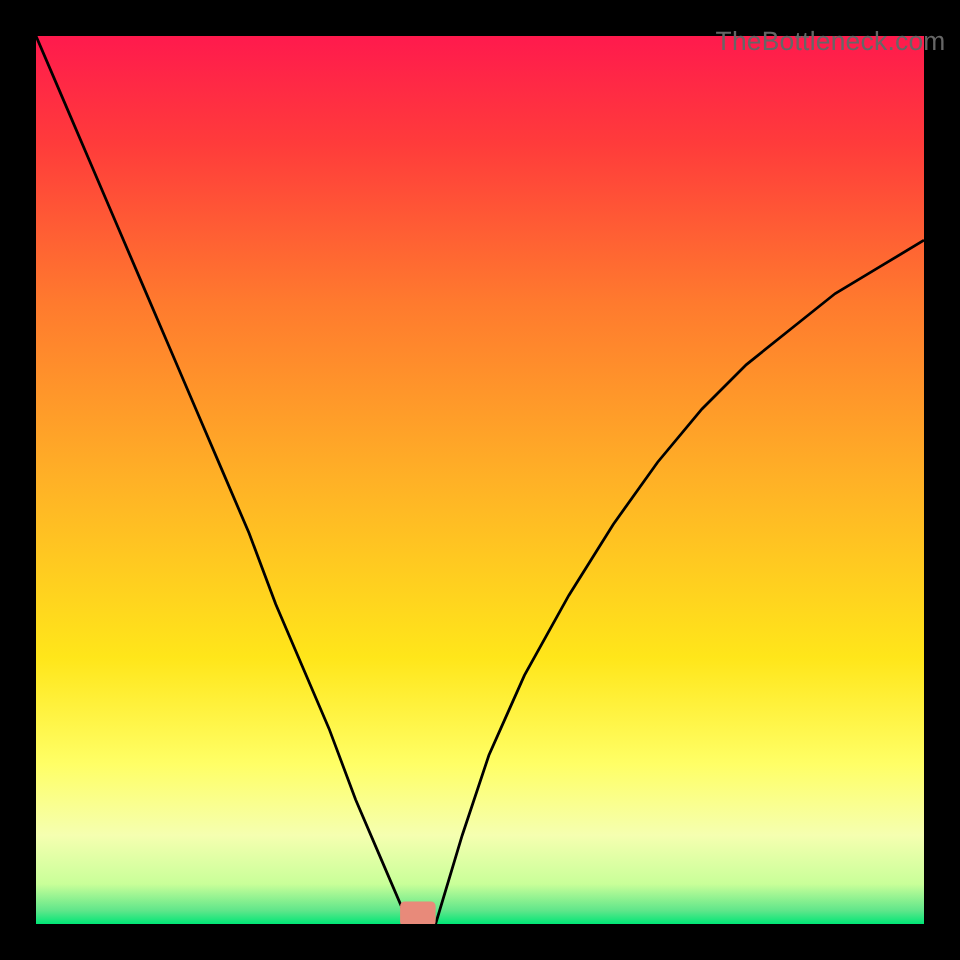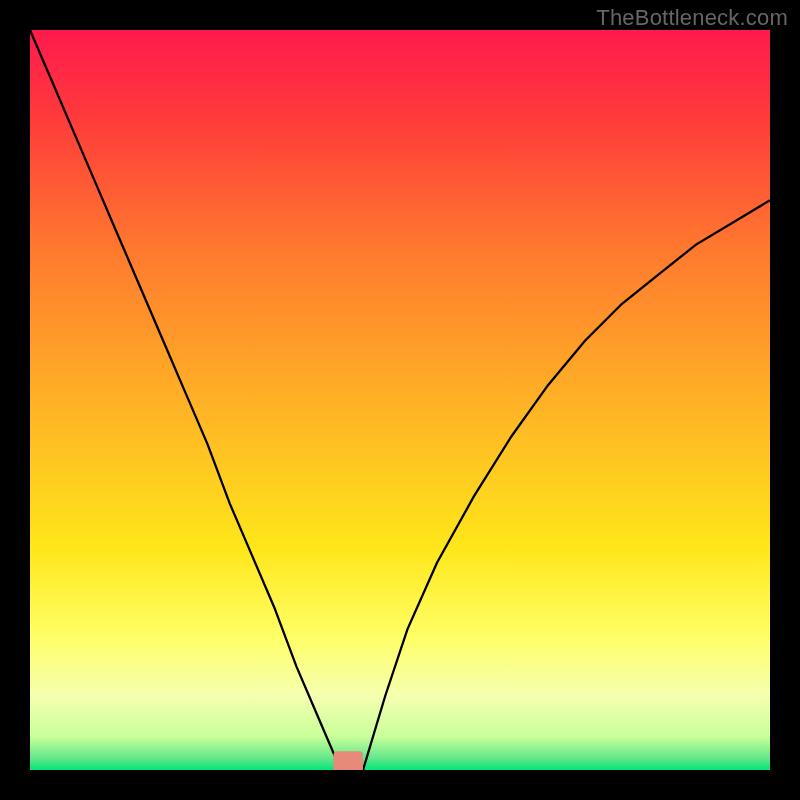--- a/index.html
+++ b/index.html
@@ -19,21 +19,21 @@
   }
   .plot-area {
     position: absolute;
     left: 30px;
     top: 30px;
     width: 740px;
     height: 740px;
   }
   .watermark {
     position: absolute;
-    top: 5px;
+    top: 22px;
     right: 12px;
     color: #666666;
     font-size: 22px;
     font-weight: 500;
     letter-spacing: 0.2px;
   }
   svg { display: block; }
 </style>
 </head>
 <body>

